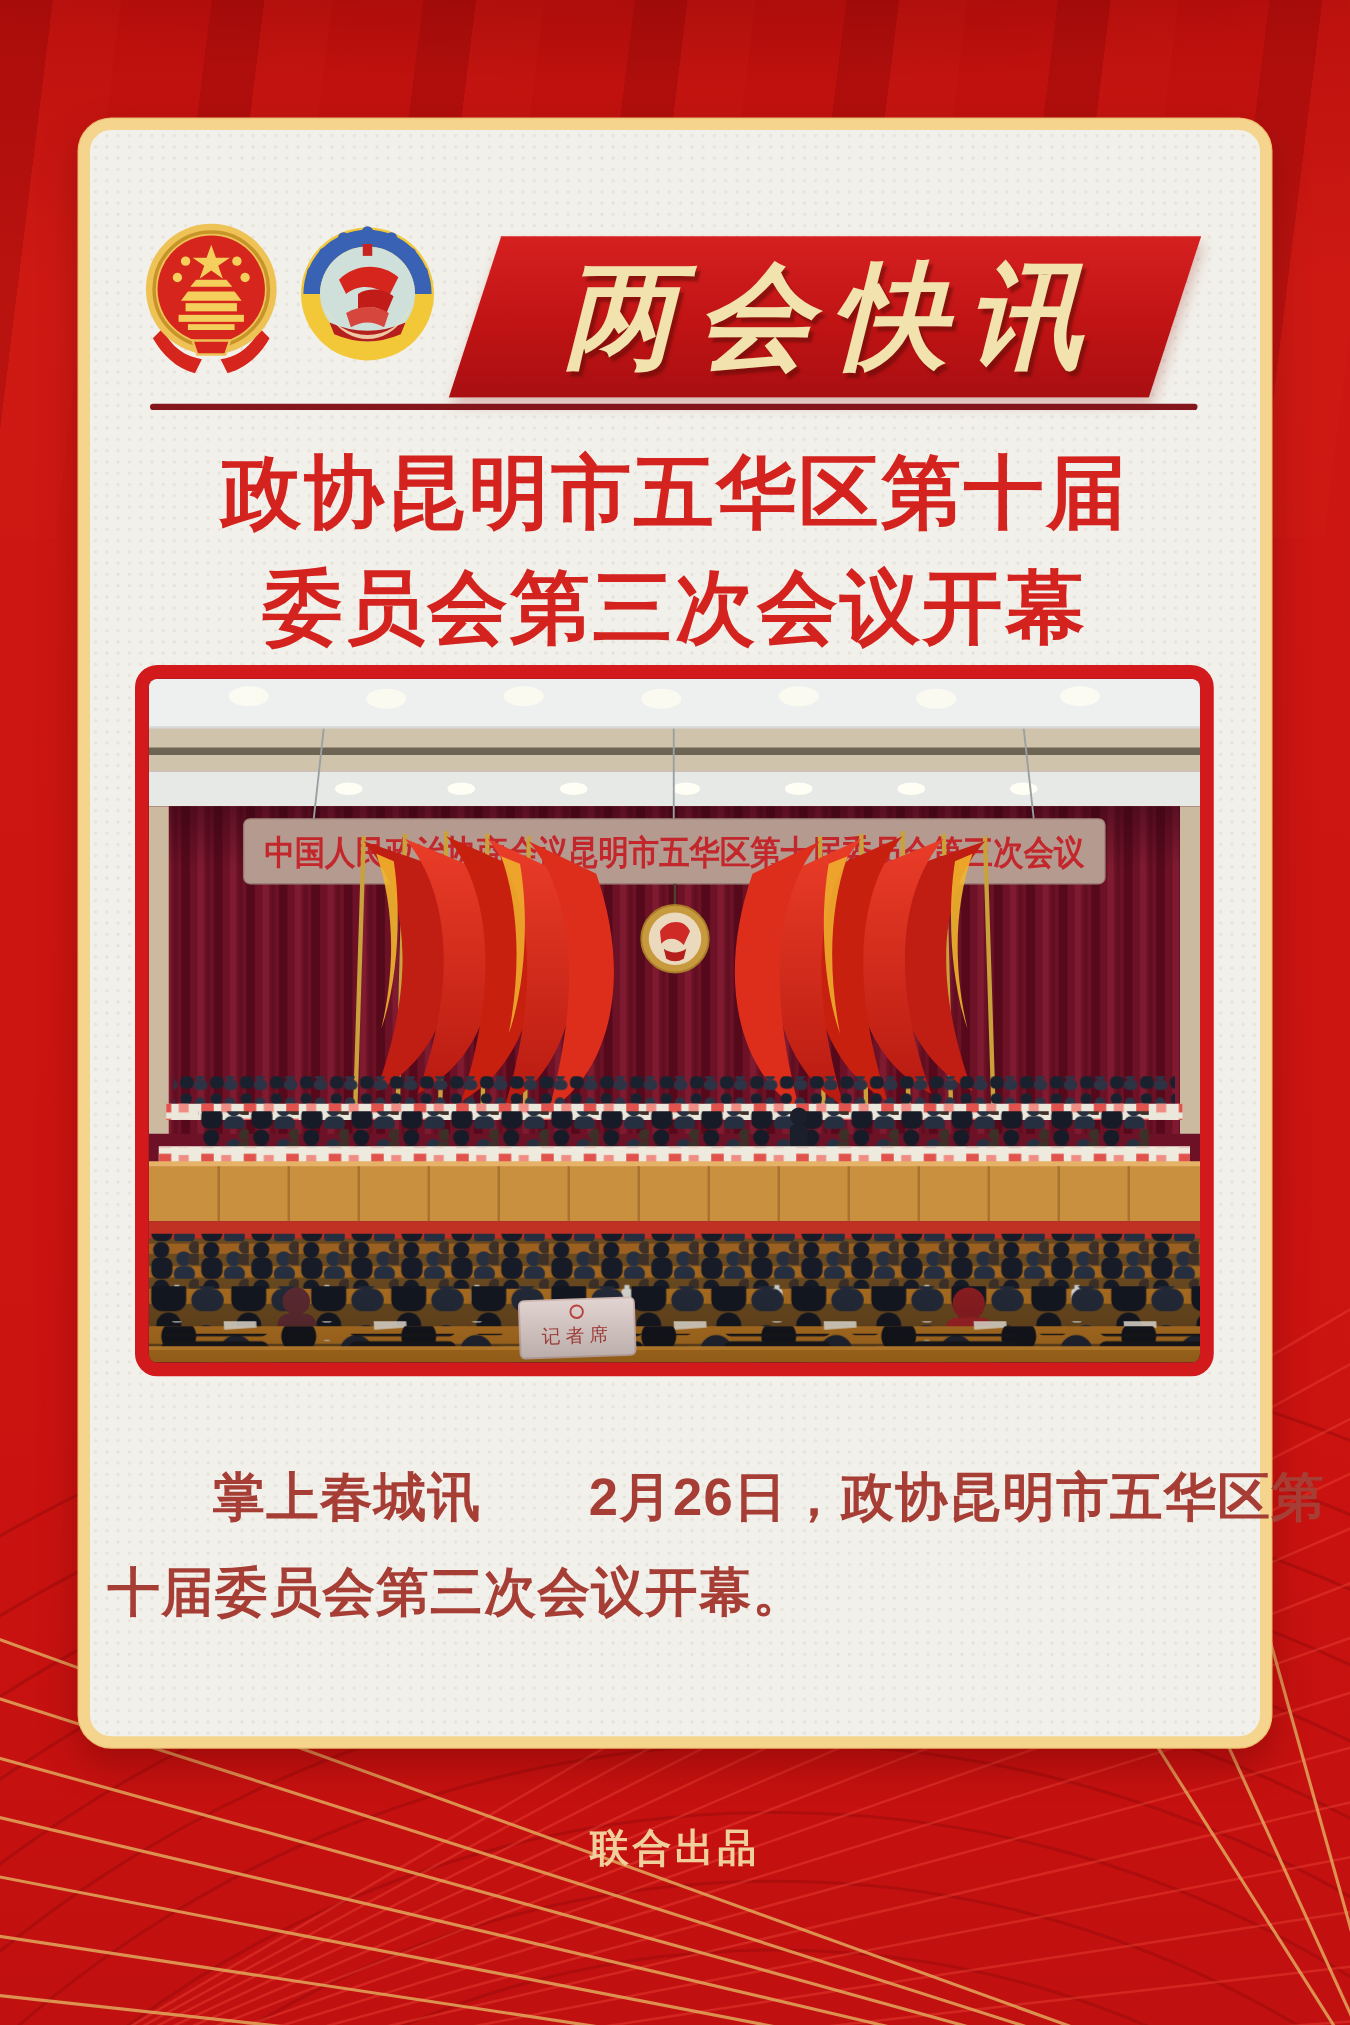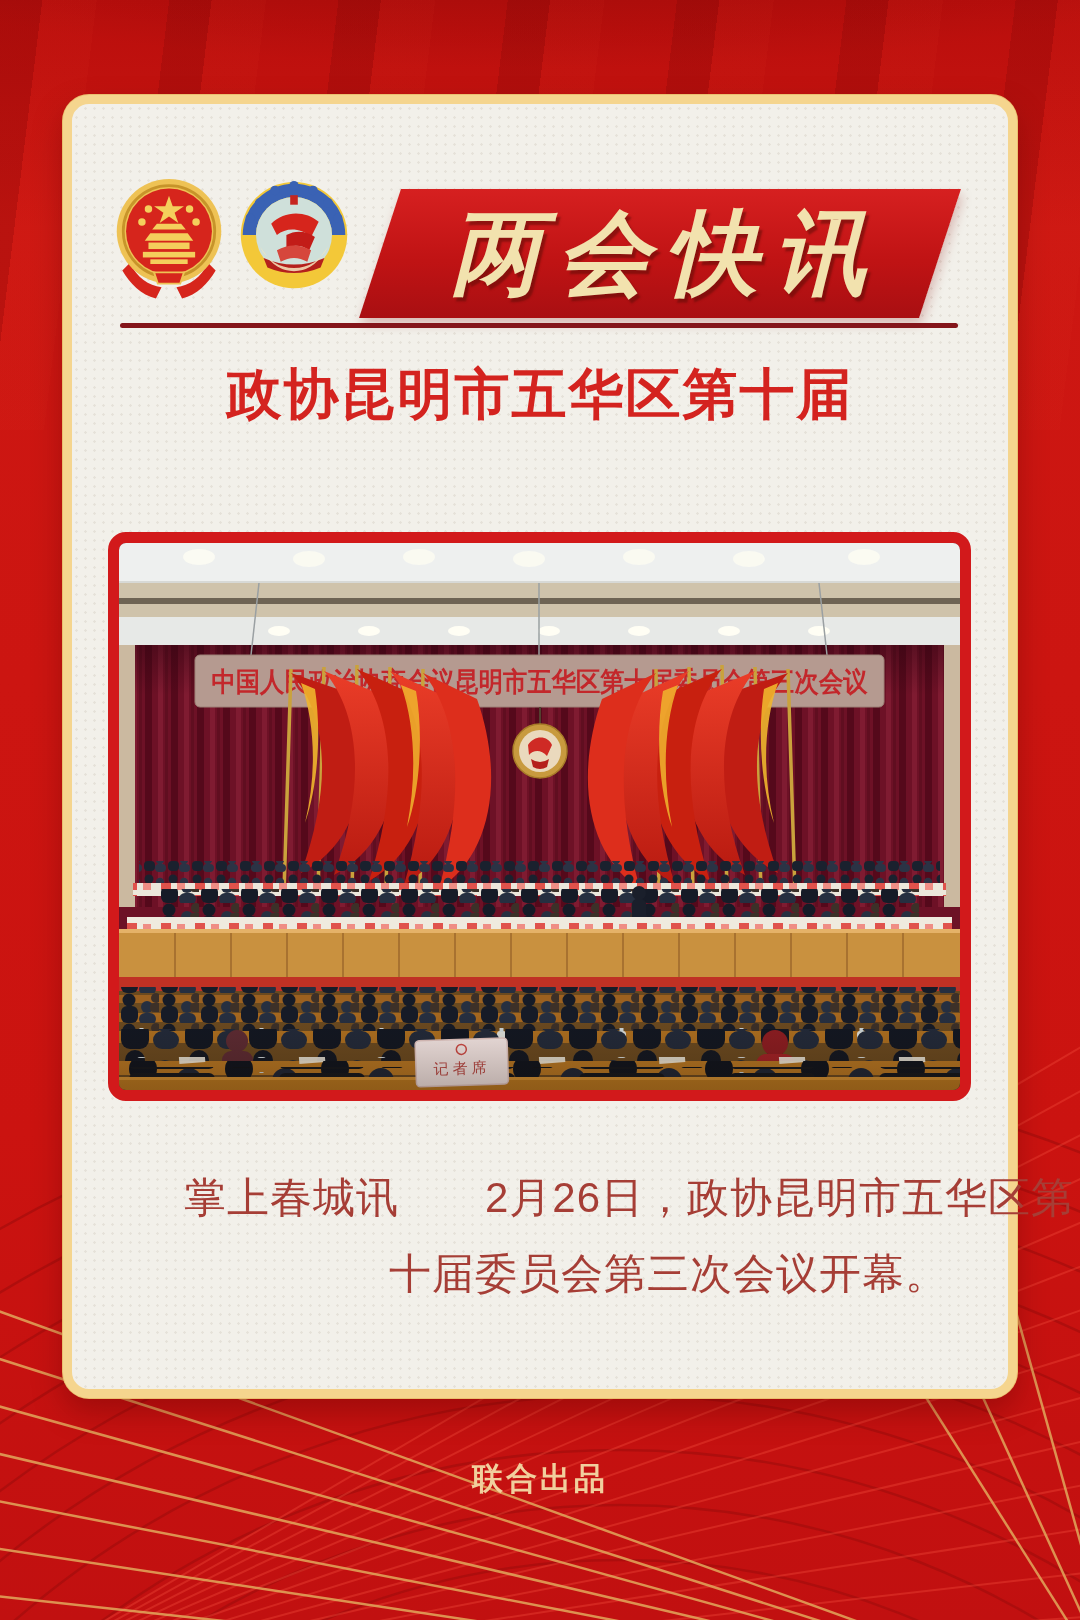--- a/index.html
+++ b/index.html
@@ -37,33 +37,33 @@
   .flash-banner .txt{
     transform:skewX(18deg);
     font-size:92px;font-weight:800;font-style:italic;
     color:#f2e2ae;letter-spacing:16px;padding-left:12px;white-space:nowrap;
     text-shadow:3px 4px 2px rgba(95,12,8,.55);
     font-family:"DejaVu Serif","Liberation Serif",serif;
   }
   .divider{position:absolute;left:48px;top:219px;width:838px;height:5px;background:#84151a;border-radius:3px;}
   .headline{
     position:absolute;left:16px;right:16px;top:244px;text-align:center;
-    color:#d4231f;font-size:55px;line-height:92px;font-weight:900;letter-spacing:2px;
+    color:#d4231f;font-size:64px;line-height:92px;font-weight:900;letter-spacing:2px;
   }
   .photo-frame{
     position:absolute;left:36px;top:428px;width:841px;height:547px;
     border:11px solid #d2191b;border-radius:18px;overflow:hidden;background:#6d1126;
   }
   .photo-frame svg{display:block;}
   .body-text{
-    position:absolute;left:0;top:1056px;width:876px;padding-left:28px;box-sizing:border-box;
-    color:#a63e36;font-size:42px;line-height:76px;font-weight:400;letter-spacing:1px;
+    position:absolute;left:0;top:1056px;width:876px;padding-left:14px;box-sizing:border-box;
+    color:#a63e36;font-size:42px;line-height:76px;font-weight:700;letter-spacing:1px;
   }
   .body-text .l1{padding-left:84px;white-space:nowrap;}
-  .body-text .l2{white-space:nowrap;text-align:right;}
+  .body-text .l2{white-space:nowrap;}
   .footer{
     position:absolute;left:0;right:0;top:1458px;z-index:2;text-align:center;
     color:#f1cf9d;font-weight:700;font-size:31px;letter-spacing:3px;
   }
   .footer div{margin-bottom:23px;}
 </style>
 </head>
 <body>
 
 <div class="poster">
@@ -154,20 +154,21 @@
     </svg>
 
     <div class="flash-banner">
       <span class="txt">两会快讯</span>
     </div>
 
     <div class="divider"></div>
 
     <div class="headline">
       <div>政协昆明市五华区第十届</div>
+      <div>委员会第三次会议开幕</div>
     </div>
 
     <div class="photo-frame">
       <svg width="841" height="547" viewBox="0 0 841 547">
         <defs>
           <pattern id="folds" width="26" height="260" patternUnits="userSpaceOnUse">
             <rect width="26" height="260" fill="#6d1126"></rect>
             <rect width="7" height="260" fill="#55091b"></rect>
             <rect x="13" width="5" height="260" fill="#7f1b31"></rect>
             <rect x="20" width="3" height="260" fill="#600e20"></rect>

